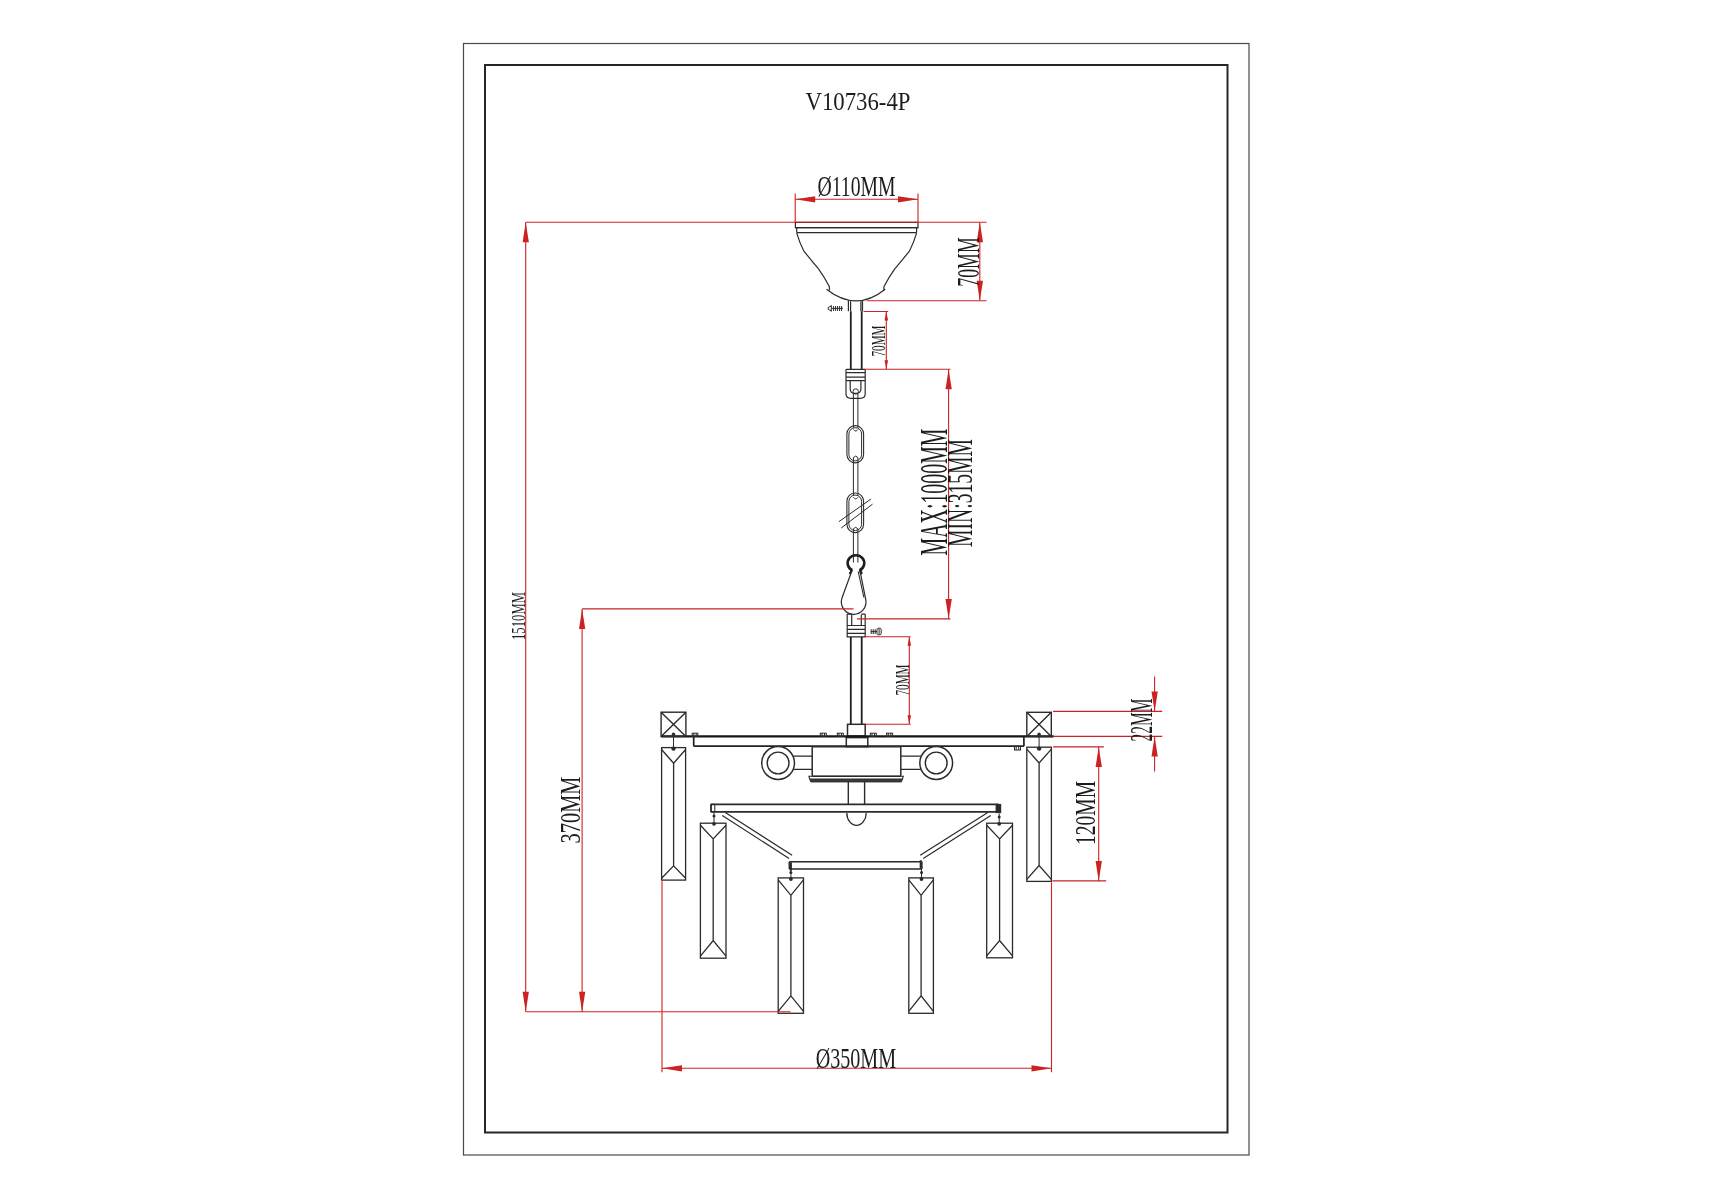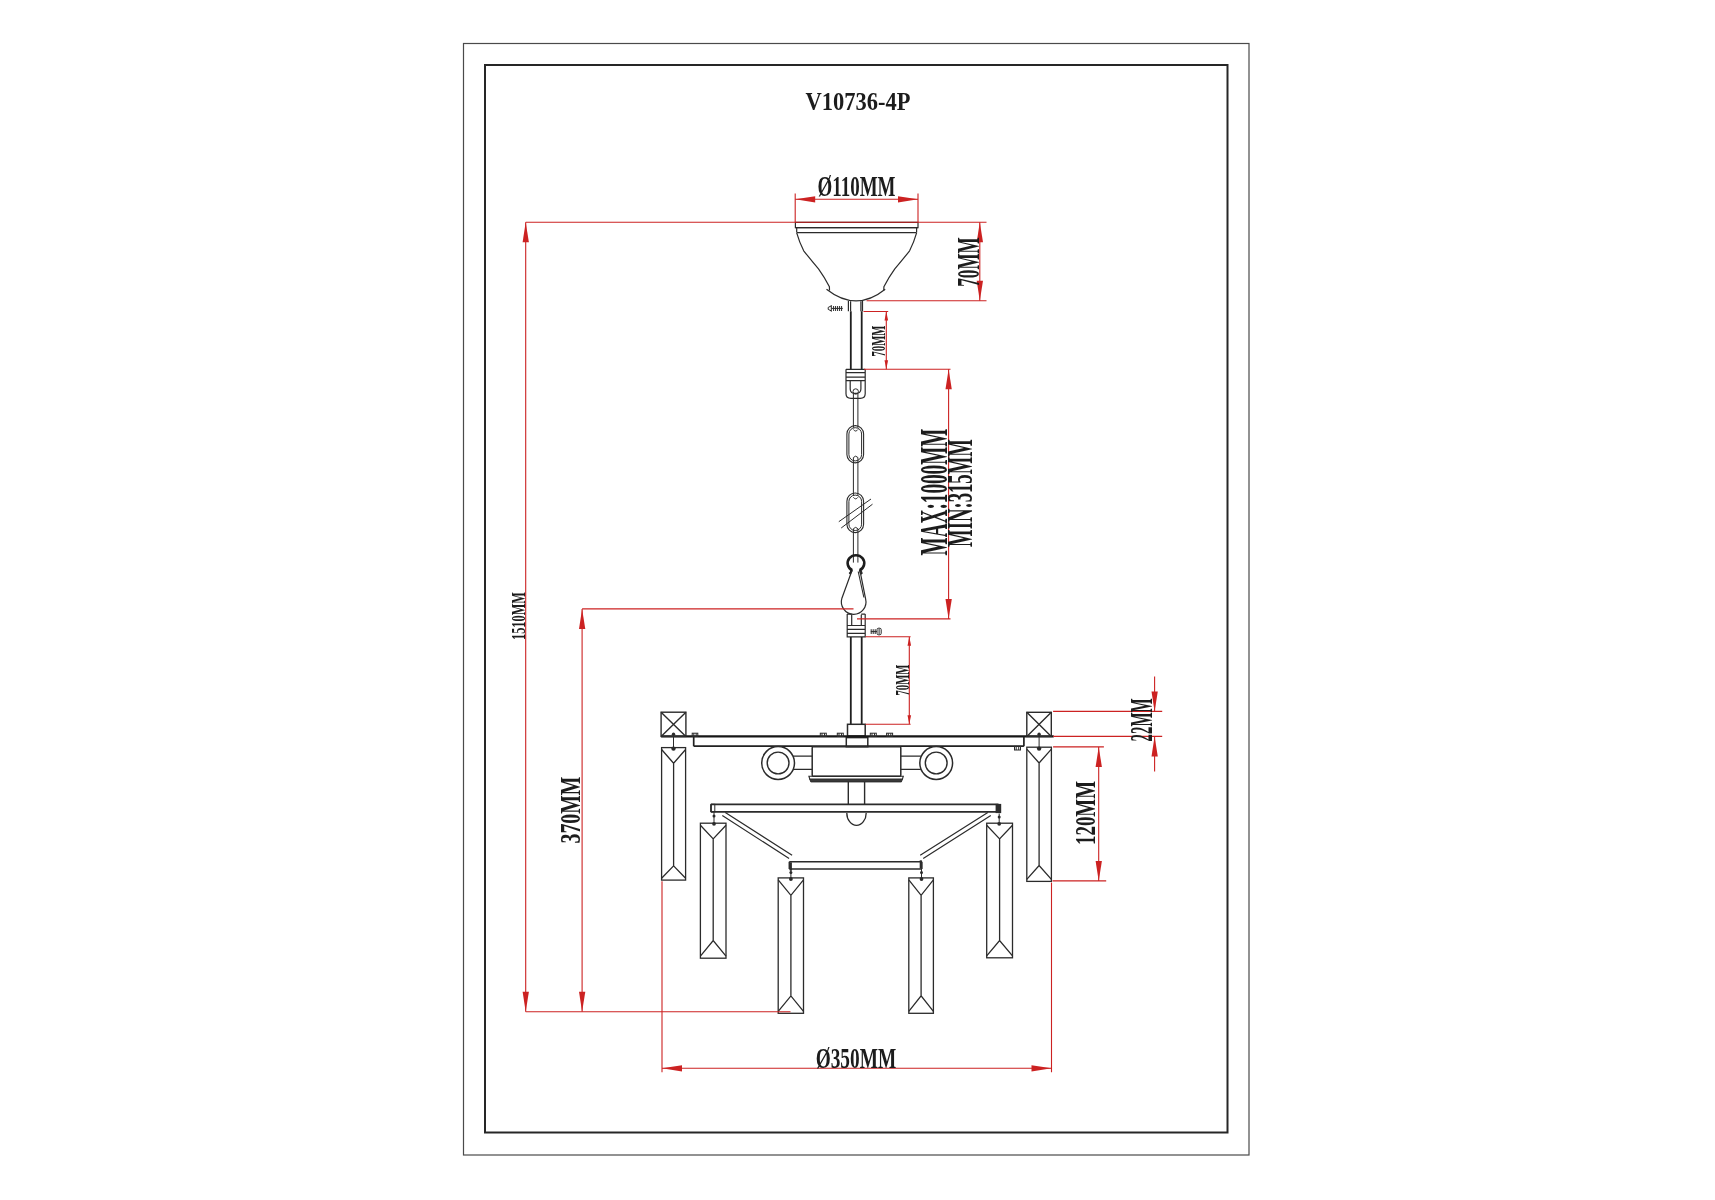--- a/index.html
+++ b/index.html
@@ -1,16 +1,16 @@
 <!DOCTYPE html>
 <html><head>
 <meta charset="utf-8">
 <style>
   html,body{margin:0;padding:0;background:#ffffff;}
-  #page{position:relative;width:1624px;height:1200px;background:#ffffff;overflow:hidden;font-weight:bold;}
+  #page{position:relative;width:1624px;height:1200px;background:#ffffff;overflow:hidden;}
   svg{position:absolute;left:0;top:0;}
   text{font-family:"Liberation Serif",serif;fill:#1c1c1c;}
 </style>
 </head>
 <body>
 <div id="page">
 <svg width="1715" height="1200" viewBox="0 0 1715 1200">
 <g fill="none" stroke="#2b2b2b" stroke-width="1.2">
 
 <rect x="463.5" y="43.5" width="785.5" height="1111.5" stroke="#4a4a4a" stroke-width="1.2"></rect>

